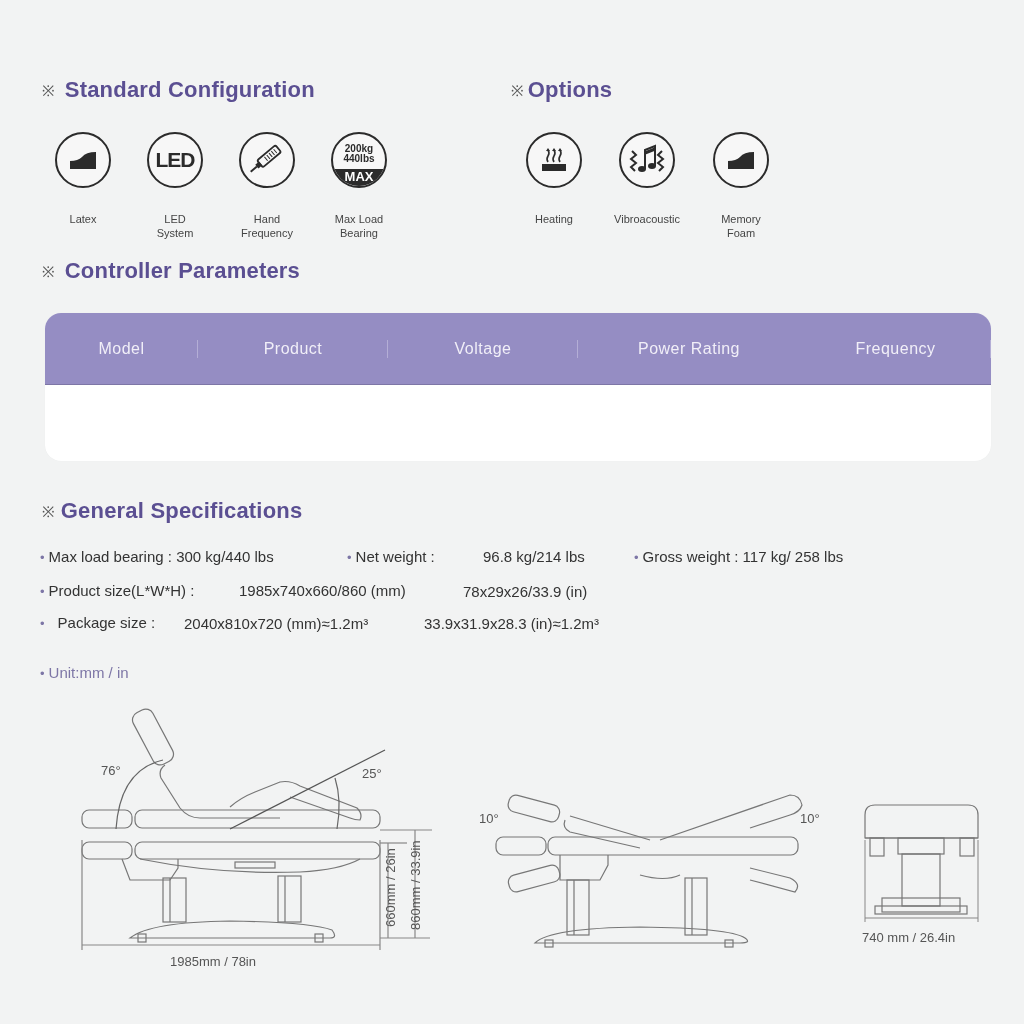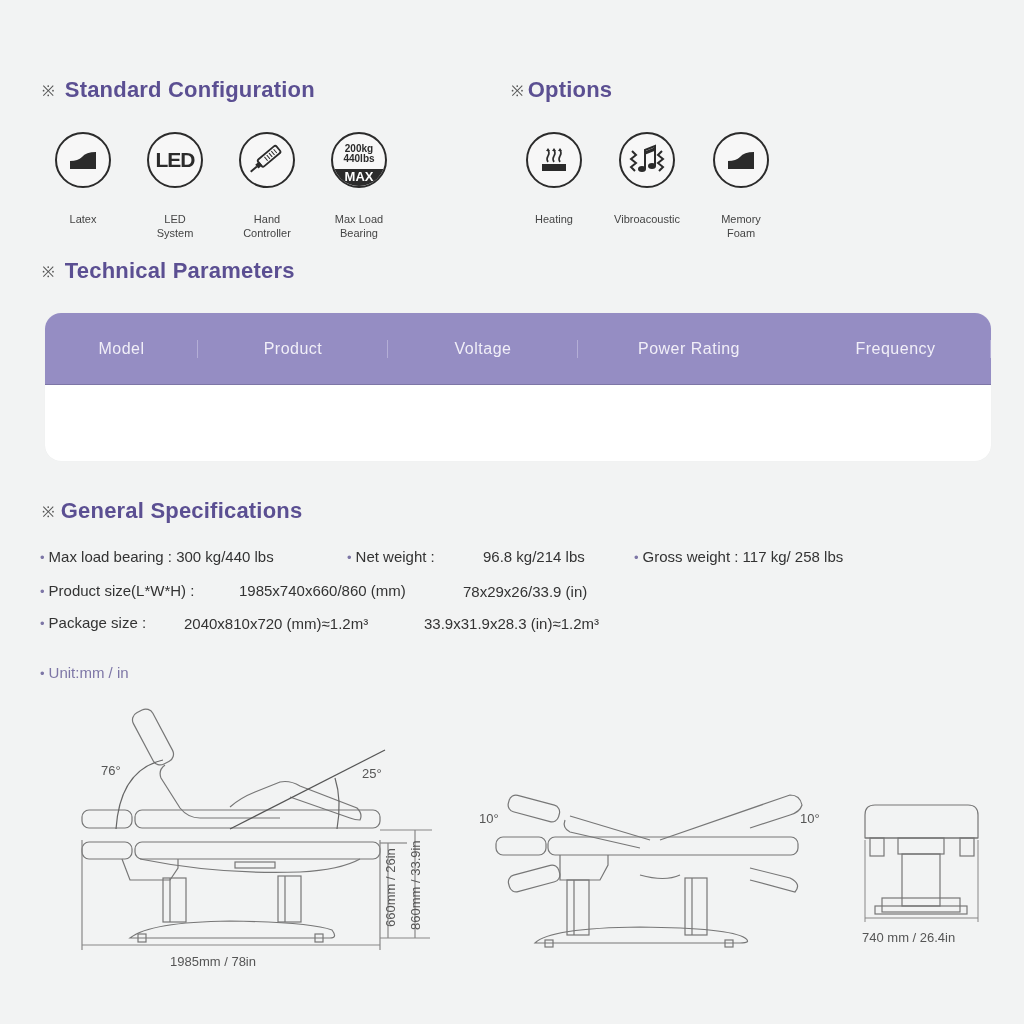--- a/index.html
+++ b/index.html
@@ -63,21 +63,21 @@
           <line x1="23" y1="16" x2="23" y2="21" stroke="#2b2b2b"></line>
         <line x1="26" y1="16" x2="26" y2="21" stroke="#2b2b2b"></line>
           <line x1="29" y1="16" x2="29" y2="21" stroke="#2b2b2b"></line>
         <line x1="32" y1="16" x2="32" y2="21" stroke="#2b2b2b"></line>
         <rect x="8" y="16" width="5" height="5" fill="#2b2b2b"></rect>
         <line x1="0" y1="18.5" x2="8" y2="18.5" stroke="#2b2b2b" stroke-width="2"></line>
       </g>
     </svg>
   </div>
   <div class="icon-label">Hand
-Controller</div>
+Frequency</div>
 </div>
 <div class="icon-item" style="left:313px; top:132px;">
   <div class="circle">
     <div class="maxload">
       <div>200kg</div>
       <div>440lbs</div>
     </div>
     <div class="maxband">MAX</div>
   </div>
   <div class="icon-label">Max Load
@@ -120,21 +120,21 @@
     <svg width="30" height="20" viewBox="0 0 30 20" style="position:static;">
         <path d="M2 19 L2 11 Q10 11 14 7 Q18 2 28 2 L28 19 Z" fill="#2b2b2b"></path>
       </svg>
   </div>
   <div class="icon-label">Memory
 Foam</div>
 </div>
 
 <div class="h2" style="left:42px; top:258px;">
   <span class="mark">※</span>
-  <span>Technical Parameters</span>
+  <span>Controller Parameters</span>
 </div>
 
 <div class="table">
   <div class="thead">
     <div class="cell c1">
         <span>Model</span>
         <i class="sep"></i>
       </div>
     <div class="cell c2">
         <span>Product</span>
@@ -161,21 +161,21 @@
 
 <div class="spec" style="left:40px; top:548px;"><span class="dot">•</span><span>Max load bearing : 300 kg/440 lbs</span></div>
 <div class="spec" style="left:347px; top:548px;"><span class="dot">•</span><span>Net weight :</span></div>
 <div class="spec" style="left:483px; top:548px;">96.8 kg/214 lbs</div>
 <div class="spec" style="left:634px; top:548px;"><span class="dot">•</span><span>Gross weight :  117 kg/ 258 lbs</span></div>
 
 <div class="spec" style="left:40px; top:582px;"><span class="dot">•</span><span>Product size(L*W*H) :</span></div>
 <div class="spec" style="left:239px; top:582px;">1985x740x660/860 (mm)</div>
 <div class="spec" style="left:463px; top:583px;">78x29x26/33.9 (in)</div>
 
-<div class="spec" style="left:40px; top:614px;"><span class="dot">•</span><span style="margin-left:0;">Package size :</span></div>
+<div class="spec" style="left:40px; top:614px;"><span class="dot">•</span><span style="margin-left:9px;">Package size :</span></div>
 <div class="spec" style="left:184px; top:615px;">2040x810x720 (mm)≈1.2m³</div>
 <div class="spec" style="left:424px; top:615px;">33.9x31.9x28.3 (in)≈1.2m³</div>
 
 <div class="spec" style="left:40px; top:664px; color:#7d76a6;"><span class="dot">•</span><span>Unit:mm / in</span></div>
 
 <svg width="400" height="260" style="left:70px; top:700px;" viewBox="0 0 400 260">
 
   <g class="dl">
     <rect x="72" y="8" width="22" height="58" rx="8" transform="rotate(-28 83 37)"></rect>
     <path d="M95 65 Q88 70 91 78 L110 108 Q118 118 130 118 L210 118"></path>

